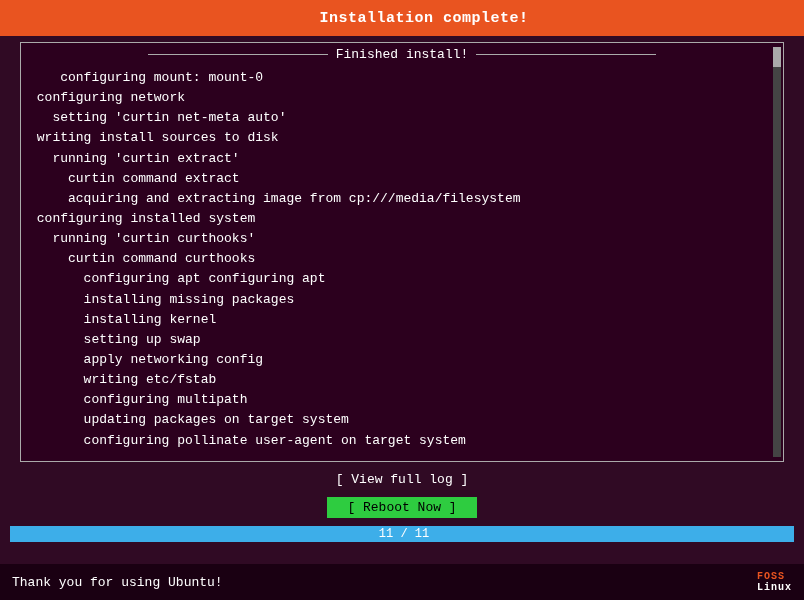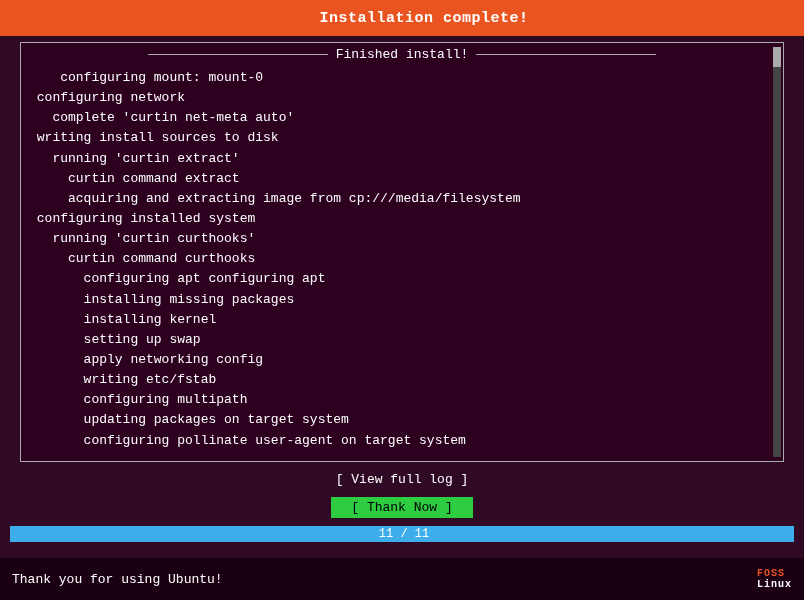--- a/index.html
+++ b/index.html
@@ -152,21 +152,21 @@
       color: #ffffff;
       z-index: 1;
     }
 
     
     #bottom-bar {
       position: absolute;
       bottom: 0;
       left: 0;
       width: 804px;
-      height: 42px;
+      height: 36px;
       background-color: #1a0012;
       display: flex;
       align-items: center;
       justify-content: space-between;
       padding: 0 12px;
     }
     #bottom-text {
       color: #ffffff;
       font-size: 13px;
     }
@@ -204,21 +204,21 @@
         <div class="header-dashes"></div>
         <span>Finished install!</span>
         <div class="header-dashes"></div>
       </div>
     </div>
 
     <div id="log-content">
 
     <span class="line">    configuring mount: mount-0</span>
         <span class="line"> configuring network</span>
-        <span class="line">   complete 'curtin net-meta auto'</span>
+        <span class="line">   setting 'curtin net-meta auto'</span>
         <span class="line"> writing install sources to disk</span>
         <span class="line">   running 'curtin extract'</span>
         <span class="line">     curtin command extract</span>
         <span class="line">     acquiring and extracting image from cp:///media/filesystem</span>
         <span class="line"> configuring installed system</span>
         <span class="line">   running 'curtin curthooks'</span>
         <span class="line">     curtin command curthooks</span>
         <span class="line">       configuring apt configuring apt</span>
         <span class="line">       installing missing packages</span>
         <span class="line">       installing kernel</span>
@@ -231,21 +231,21 @@
       </div>
 
     <div id="scrollbar">
       <div id="scrollbar-thumb"></div>
     </div>
   </div>
 </div>
 
 <div id="buttons-area">
   <button class="btn-link">[ View full log ]</button>
-  <button class="btn-action">[ Thank Now  ]</button>
+  <button class="btn-action">[ Reboot Now  ]</button>
 </div>
 
 <div id="progress-area">
   <div id="progress-bar-container">
     <div id="progress-bar-fill" style="width: 100%;"></div>
     <span id="progress-label">11 / 11</span>
   </div>
 </div>
 
 <div id="bottom-bar">

